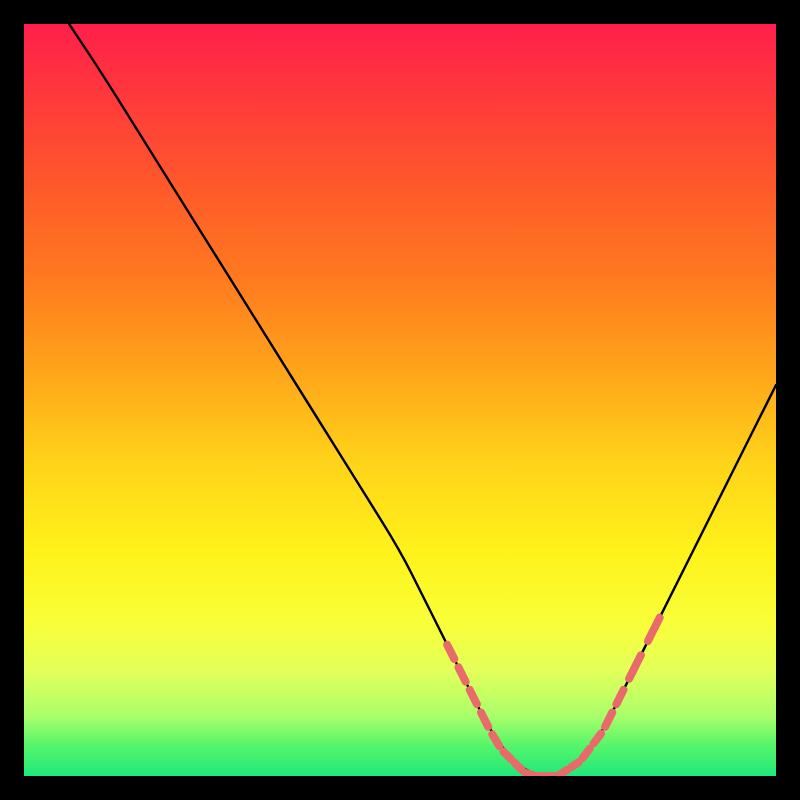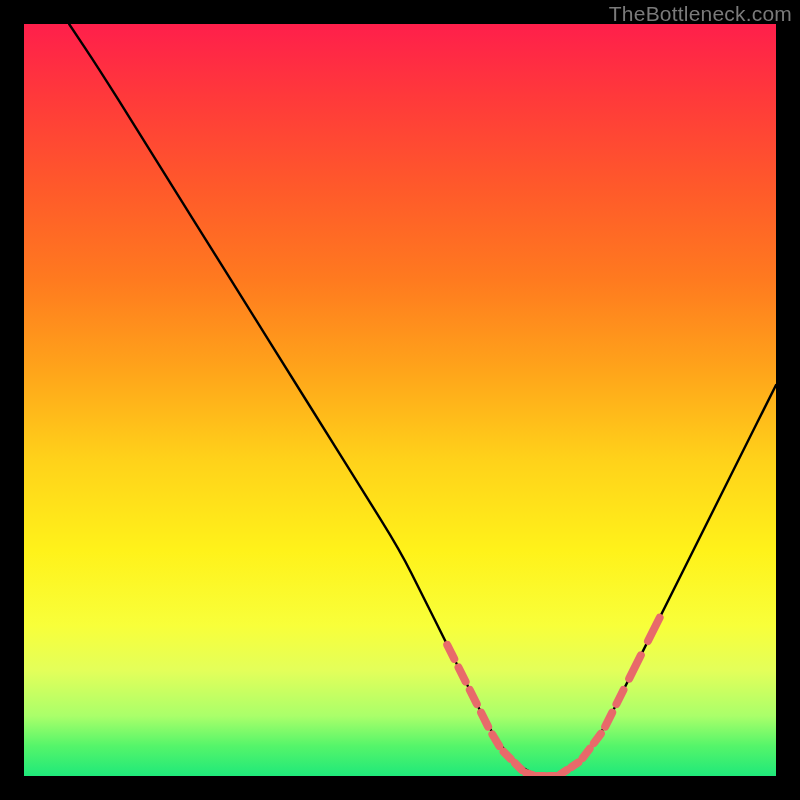--- a/index.html
+++ b/index.html
@@ -54,21 +54,20 @@
     font-size: 21px;
     font-weight: 500;
     user-select: none;
     letter-spacing: 0.2px;
   }
 </style>
 </head>
 <body>
 
 <div class="frame">
-  <div class="watermark">TheBottleneck.com</div>
 
   <div class="plot-area">
     <svg viewBox="0 0 752 752" preserveAspectRatio="none">
       <path id="curve-path" fill="none" stroke="#000000" stroke-width="2.4" stroke-linecap="round" stroke-linejoin="round" d="M 45.12 0 Q 45.12 0 60.16 22.560000000000002 Q 75.2 45.120000000000005 94 75.19999999999999 Q 112.8 105.27999999999997 131.6 135.35999999999996 Q 150.4 165.43999999999994 169.2 195.51999999999998 Q 188 225.60000000000002 206.8 255.68 Q 225.6 285.76 244.39999999999998 315.84 Q 263.2 345.91999999999996 282 376 Q 300.8 406.08 319.6 436.15999999999997 Q 338.40000000000003 466.24 357.20000000000005 496.32 Q 376 526.4 387.28 548.96 Q 398.56 571.52 409.84000000000003 594.0799999999999 Q 421.12000000000006 616.64 432.4 639.2 Q 443.67999999999995 661.76 454.96 684.3199999999999 Q 466.24 706.88 477.52 721.9200000000001 Q 488.8 736.96 500.08000000000004 744.48 Q 511.36 752 522.64 752 Q 533.92 752 545.2 744.48 Q 556.48 736.96 567.76 721.9200000000001 Q 579.04 706.88 590.3199999999999 684.3199999999999 Q 601.6 661.76 620.4 624.16 Q 639.1999999999999 586.56 658 548.96 Q 676.8000000000001 511.36 695.6 473.76 Q 714.4 436.16 733.2 398.56 T 752 360.96"></path>
       <g id="highlight-group">
           <line x1="423.26320000000004" y1="620.9264" x2="430.2568" y2="634.9136000000001" stroke="#e86a6a" stroke-width="8" stroke-linecap="round"></line>
           <line x1="434.54319999999996" y1="643.4864" x2="441.53679999999997" y2="657.4736" stroke="#e86a6a" stroke-width="8" stroke-linecap="round"></line>
           <line x1="445.82319999999993" y1="666.0464" x2="452.8168" y2="680.0336000000001" stroke="#e86a6a" stroke-width="8" stroke-linecap="round"></line>
           <line x1="457.10319999999996" y1="688.6064" x2="464.09680000000003" y2="702.5936" stroke="#e86a6a" stroke-width="8" stroke-linecap="round"></line>
           <line x1="468.3832" y1="710.452" x2="475.3768" y2="722.108" stroke="#e86a6a" stroke-width="8" stroke-linecap="round"></line>

